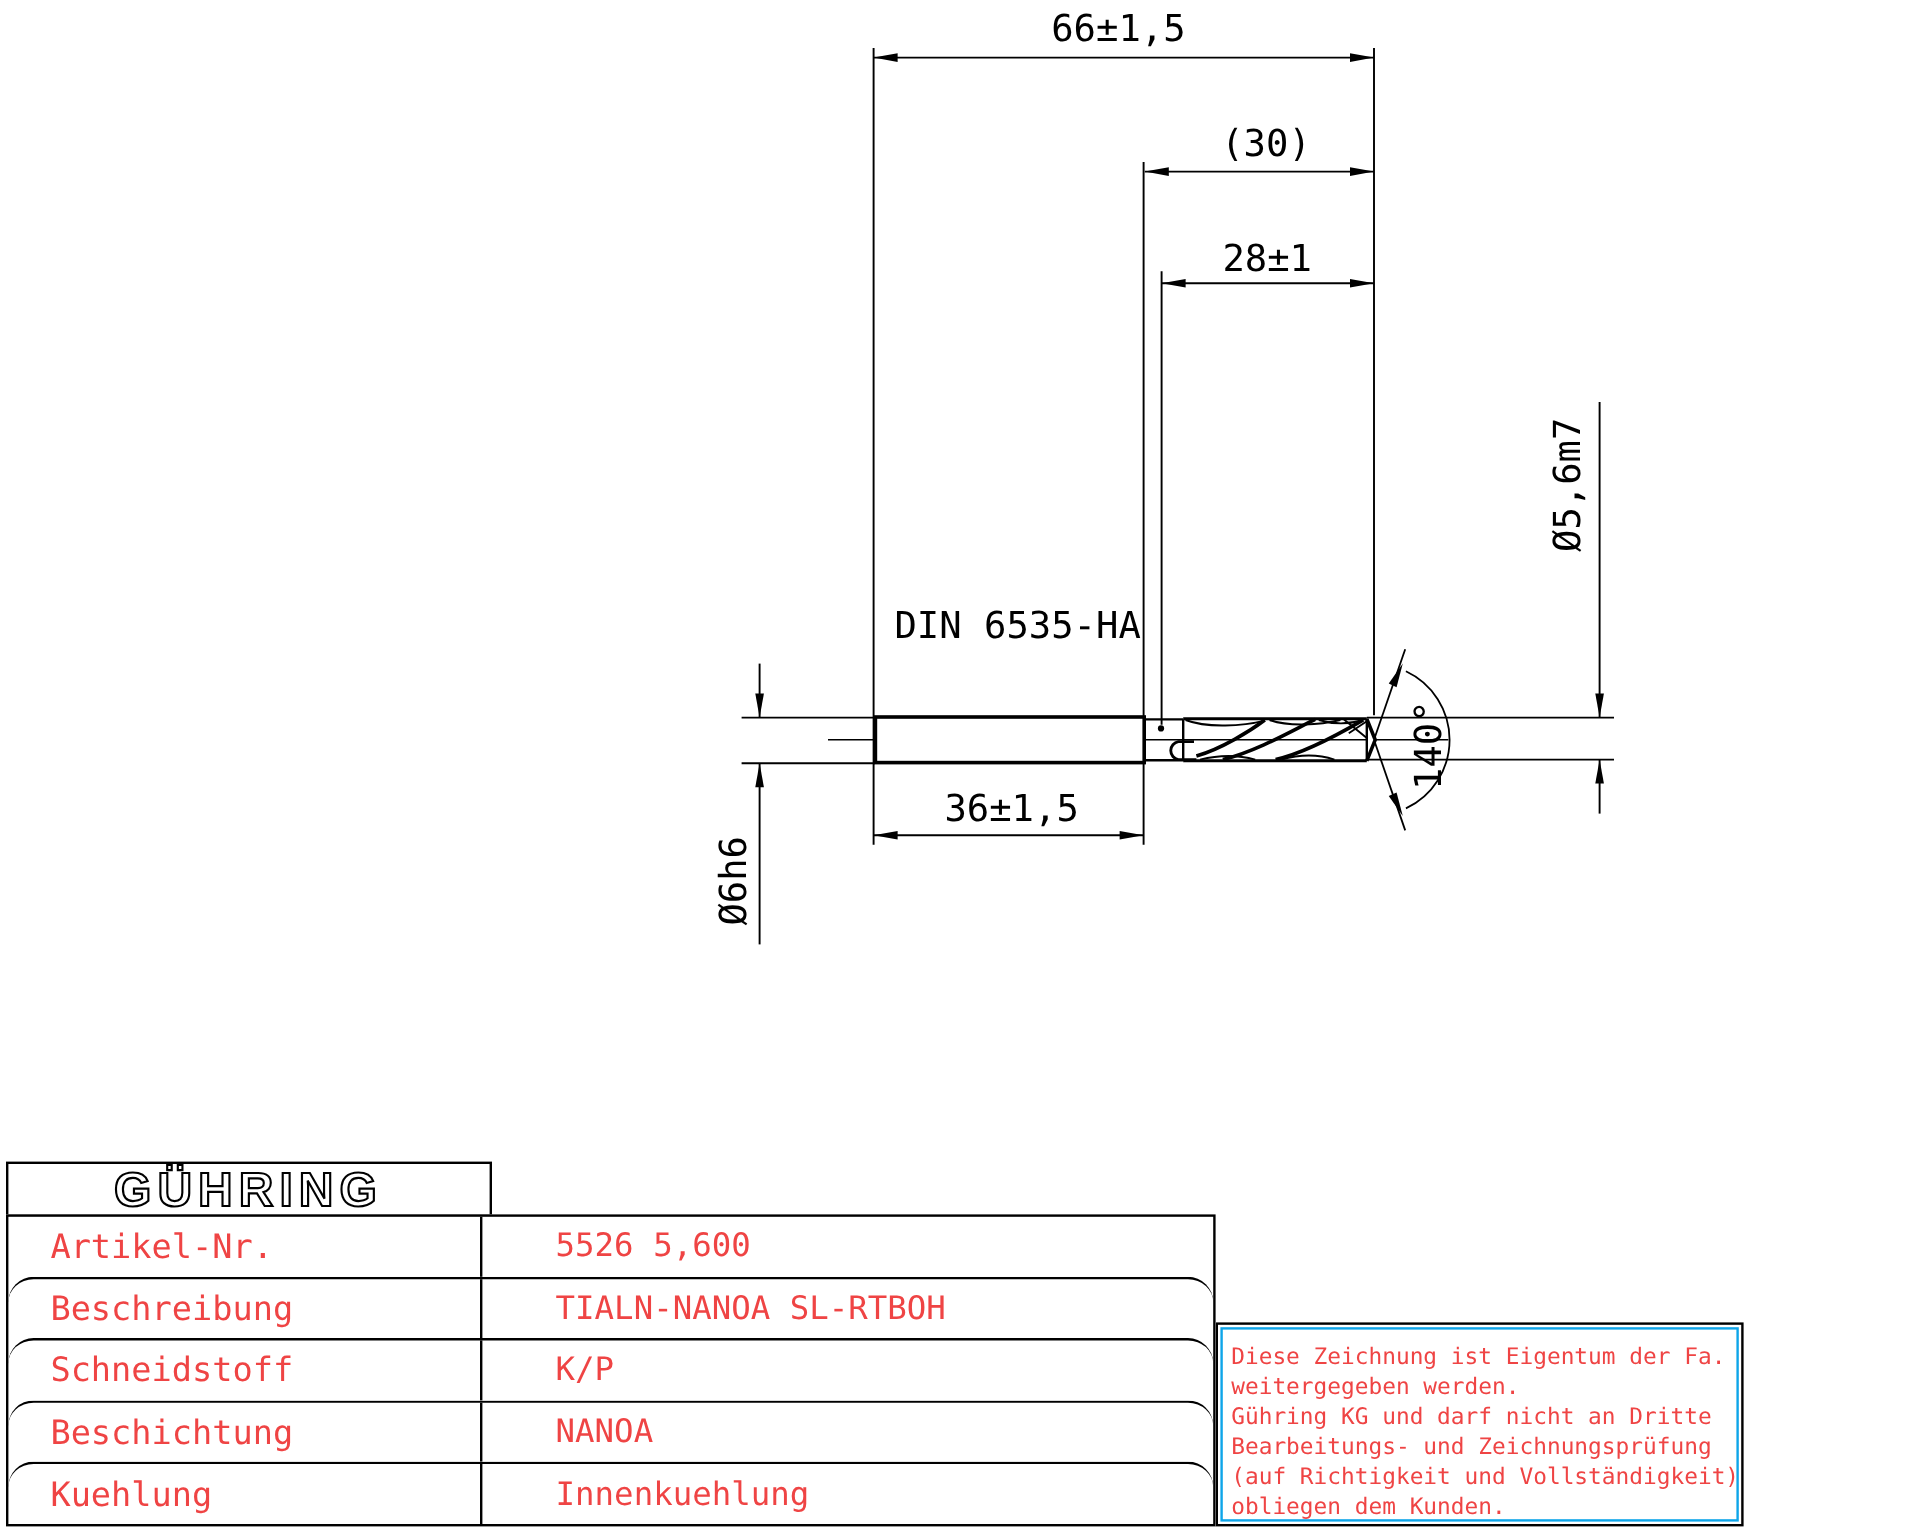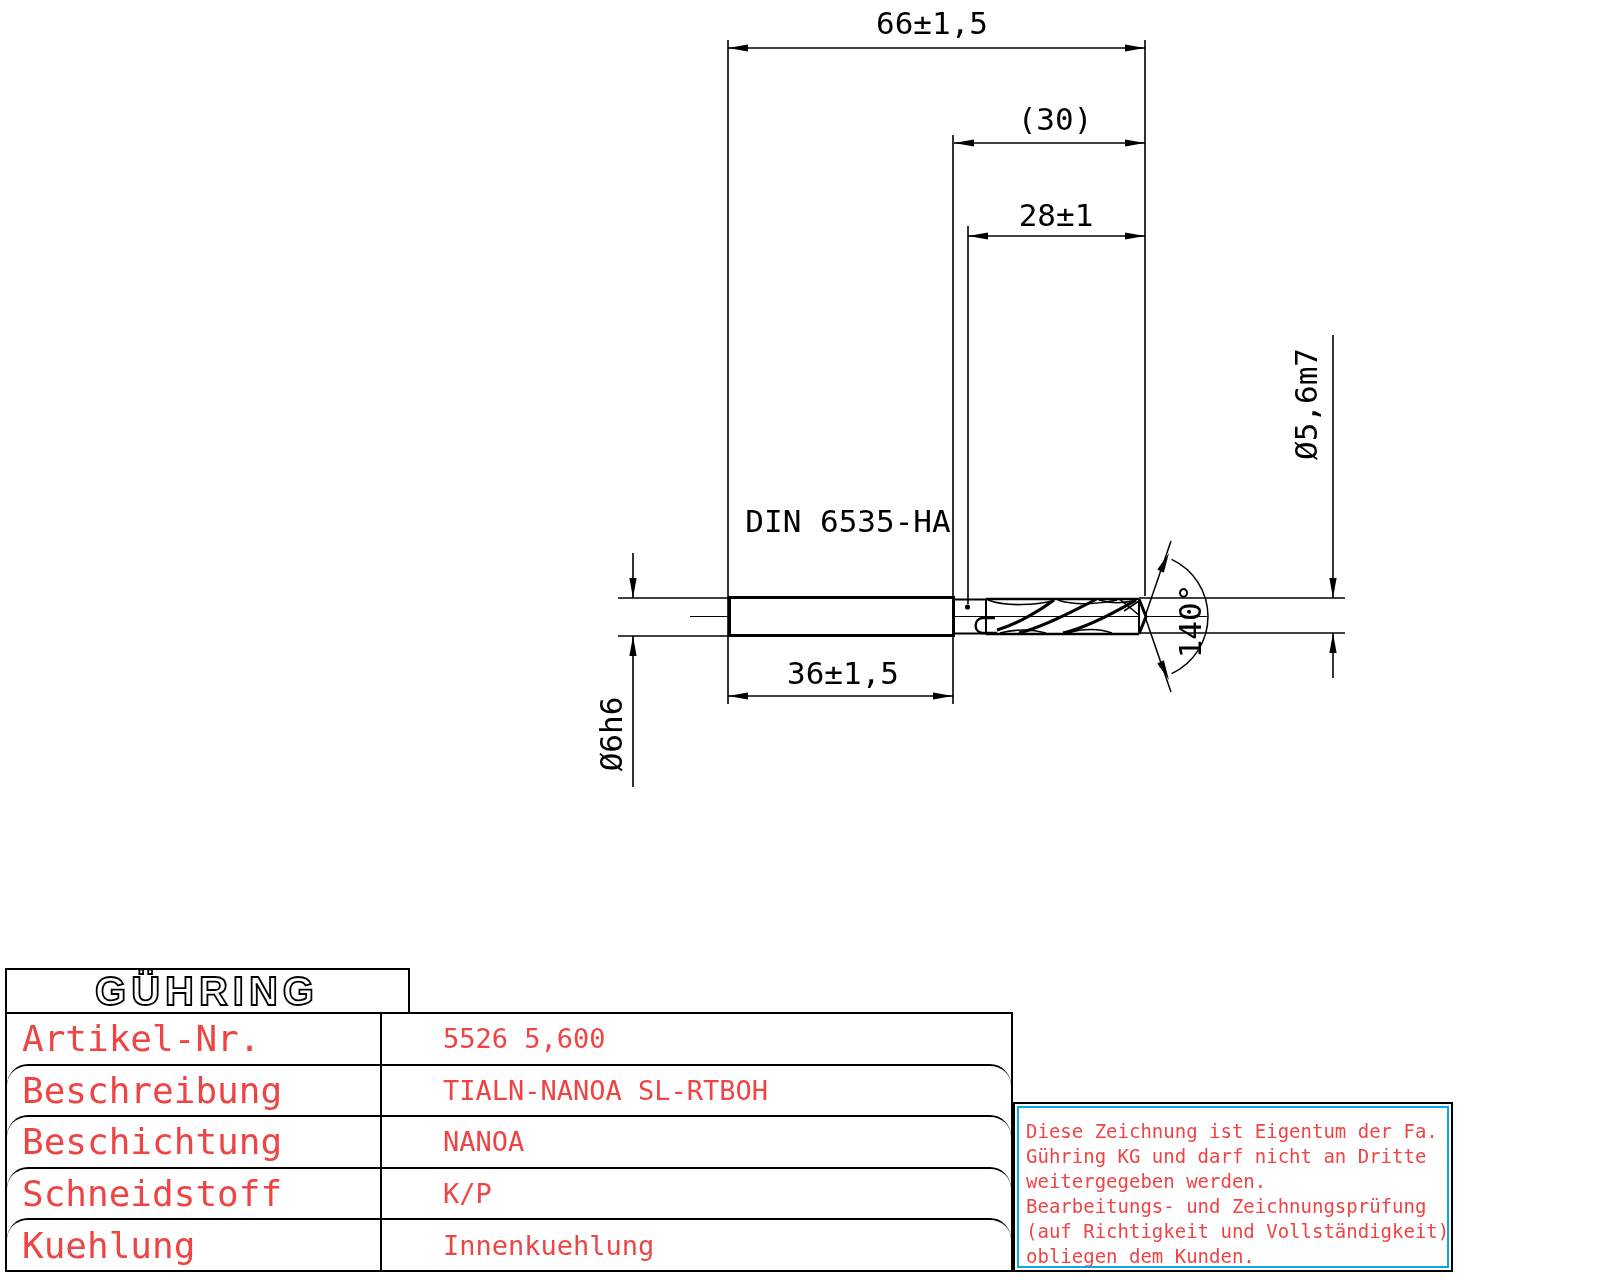--- a/index.html
+++ b/index.html
@@ -22,21 +22,21 @@
   .spec-table{
     position:absolute;left:5px;top:1012px;width:1008px;height:260px;
     border:2px solid #000;box-sizing:border-box;
     display:flex;flex-direction:column;background:#fff;
   }
   .spec-row{flex:1;display:flex;box-sizing:border-box;}
   .spec-row + .spec-row{border-top:2px solid #000;border-radius:21px;}
   .spec-label{
     width:375px;box-sizing:border-box;border-right:2px solid #000;
     display:flex;align-items:center;padding-left:15px;
-    font-size:36px;white-space:nowrap;
+    font-size:28px;white-space:nowrap;margin-left:20px;
   }
   .spec-value{
     flex:1;display:flex;align-items:center;padding-left:14px;
     font-size:27px;white-space:nowrap;overflow:hidden;margin-left:47px;
   }
   
   .notice-outer{
     position:absolute;left:1013px;top:1102px;width:440px;height:170px;
     border:2px solid #000;box-sizing:border-box;padding:2px;background:#fff;
   }
@@ -172,37 +172,37 @@
   <div class="spec-table">
     <div class="spec-row">
       <div class="spec-label">Artikel-Nr.</div>
       <div class="spec-value">5526 5,600</div>
     </div>
     <div class="spec-row">
       <div class="spec-label">Beschreibung</div>
       <div class="spec-value">TIALN-NANOA SL-RTBOH</div>
     </div>
     <div class="spec-row">
+      <div class="spec-label">Schneidstoff</div>
+      <div class="spec-value">K/P</div>
+    </div>
+    <div class="spec-row">
       <div class="spec-label">Beschichtung</div>
       <div class="spec-value">NANOA</div>
-    </div>
-    <div class="spec-row">
-      <div class="spec-label">Schneidstoff</div>
-      <div class="spec-value">K/P</div>
     </div>
     <div class="spec-row">
       <div class="spec-label">Kuehlung</div>
       <div class="spec-value">Innenkuehlung</div>
     </div>
   </div>
 
   <div class="notice-outer">
     <div class="notice-inner">
       <div>Diese Zeichnung ist Eigentum der Fa.</div>
+      <div>weitergegeben werden.</div>
       <div>Gühring KG und darf nicht an Dritte</div>
-      <div>weitergegeben werden.</div>
       <div>Bearbeitungs- und Zeichnungsprüfung</div>
       <div>(auf Richtigkeit und Vollständigkeit)</div>
       <div>obliegen dem Kunden.</div>
     </div>
   </div>
 
 </div>
 
 </body></html>

